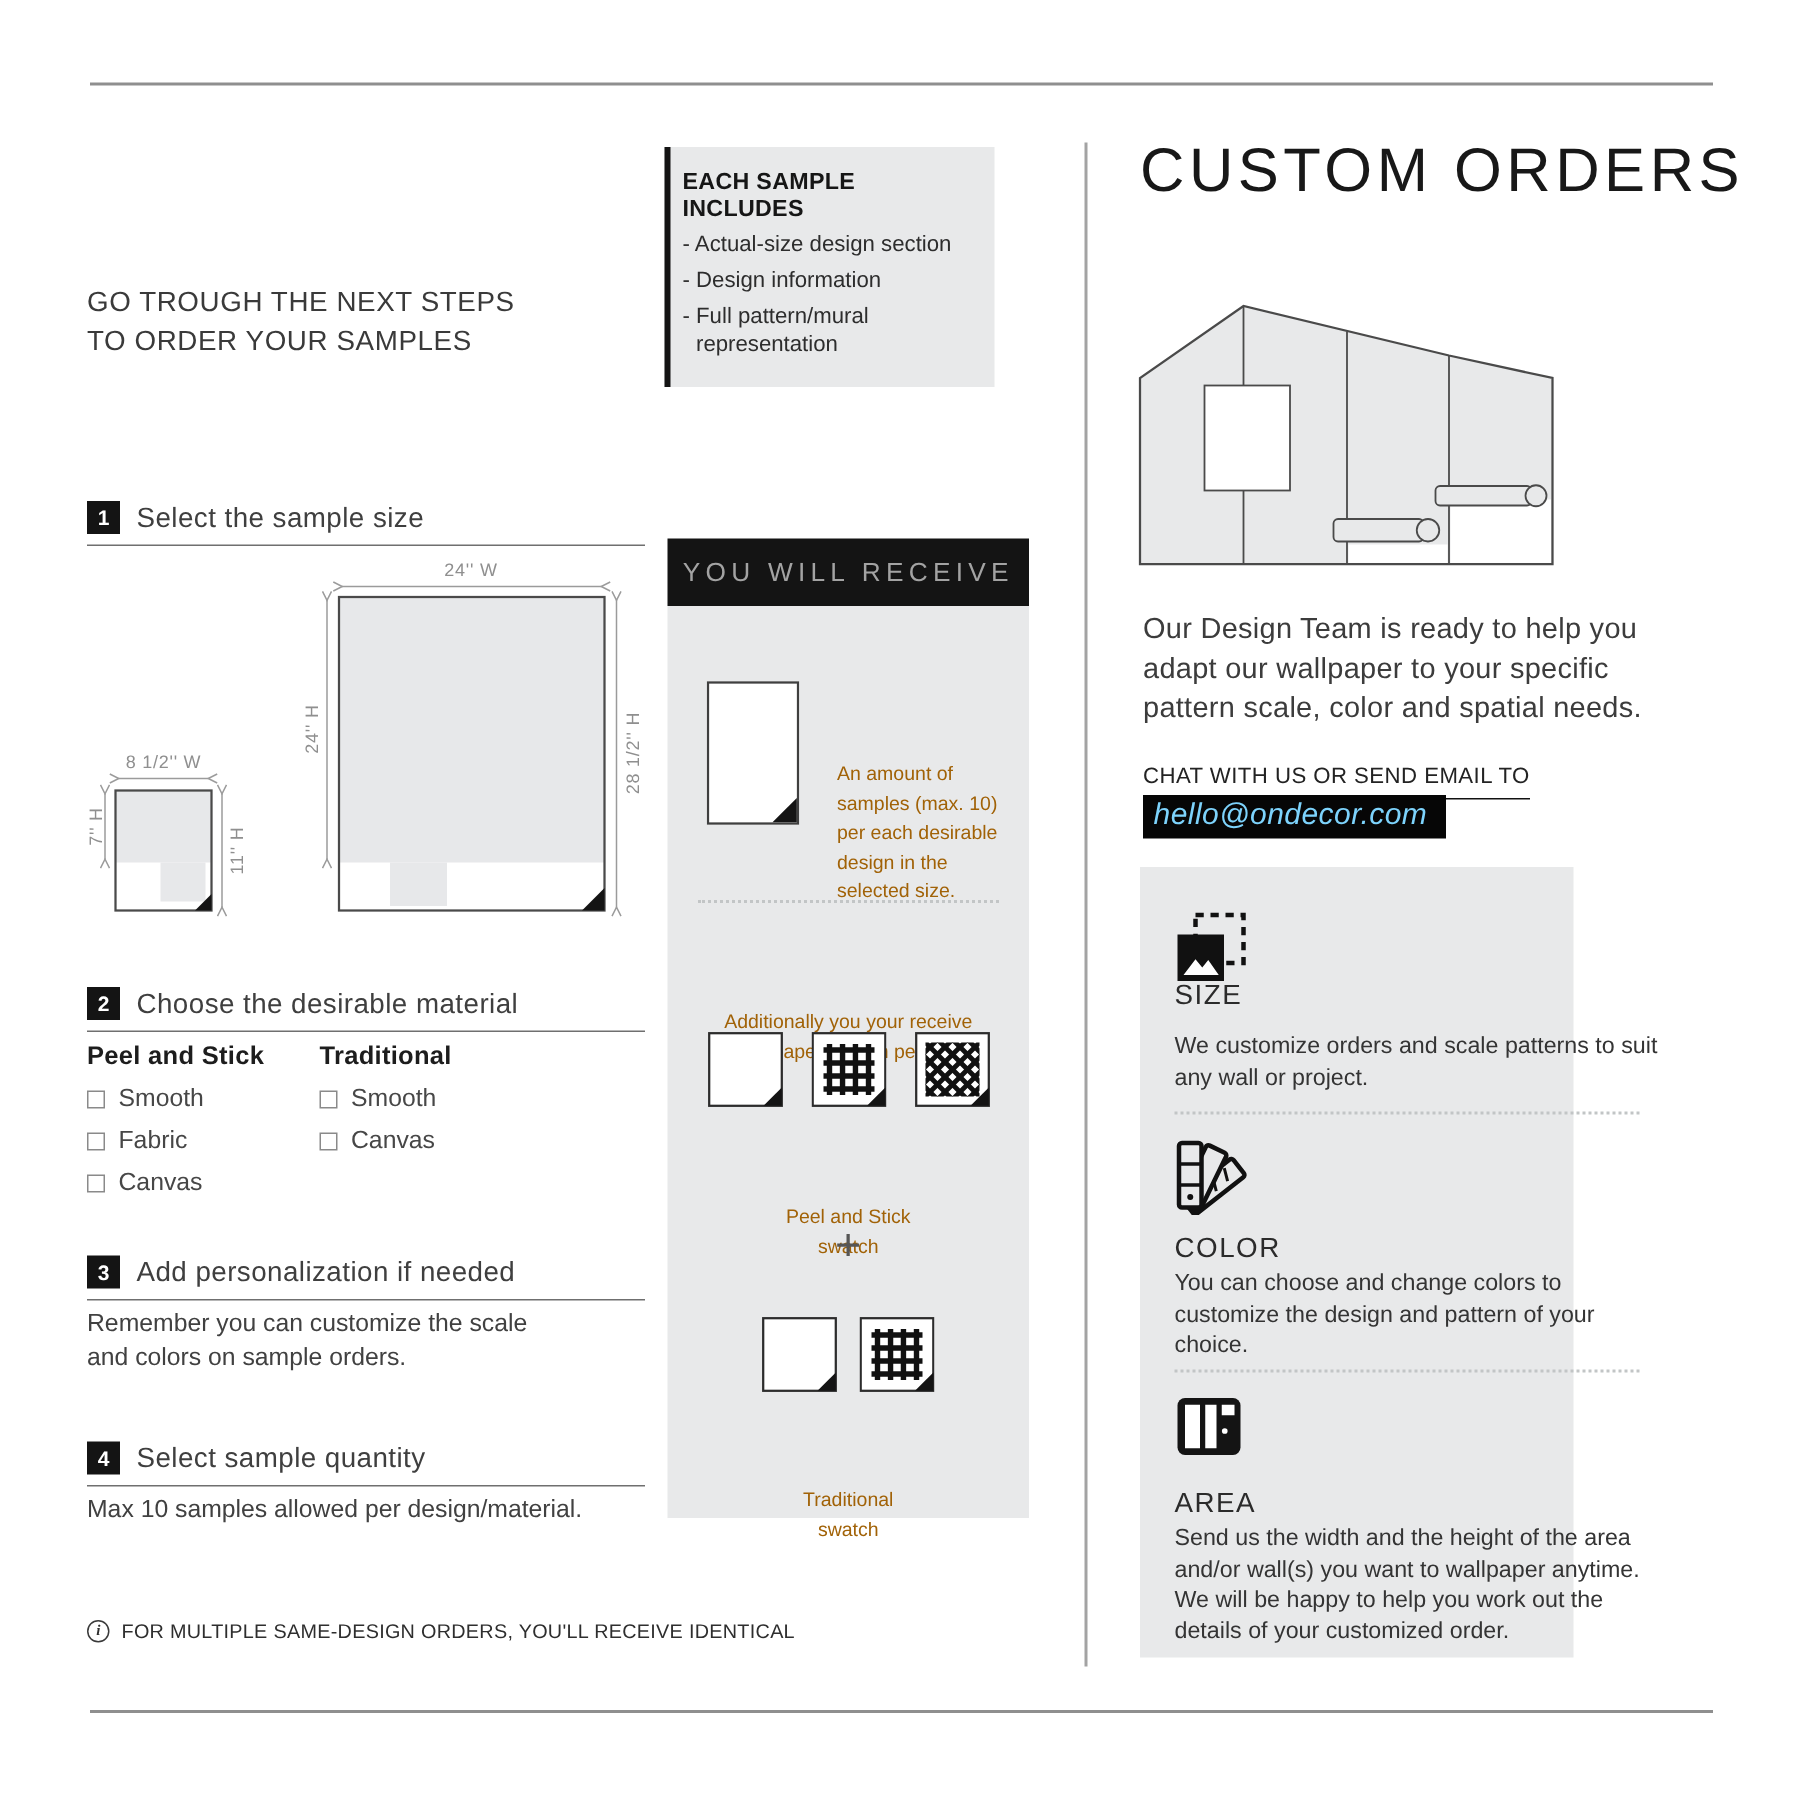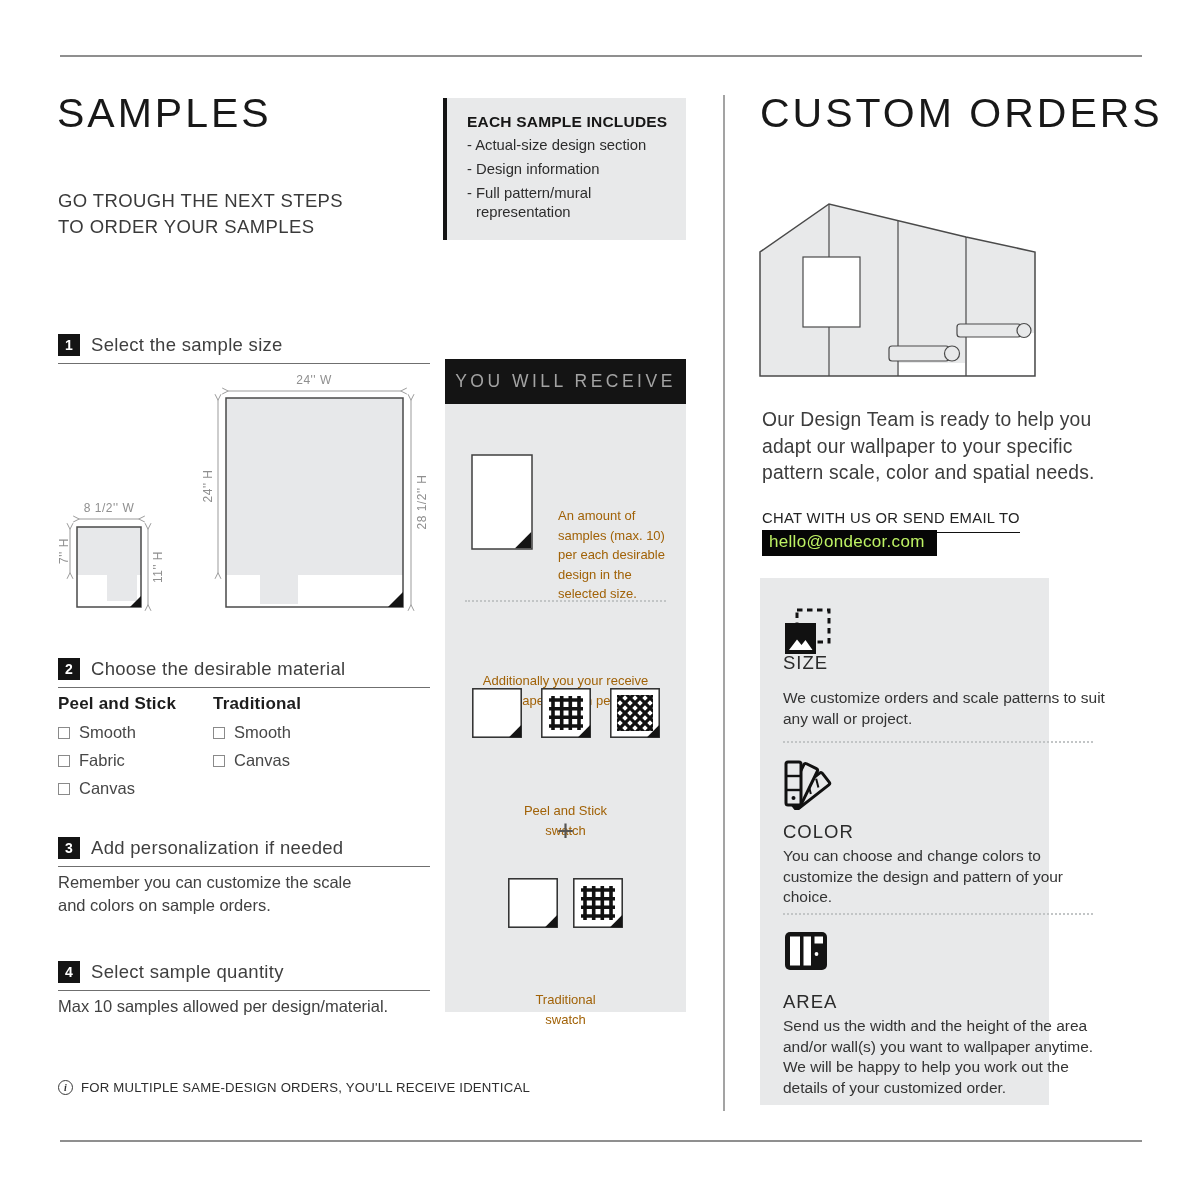--- a/index.html
+++ b/index.html
@@ -19,49 +19,48 @@
   .step-header{display:flex;align-items:center;gap:11px;border-bottom:1.5px solid #6f6f6f;padding-bottom:7px;width:372px;}
   .step-num{width:22px;height:22px;background:var(--ink);color:#fff;font-size:14px;font-weight:700;display:flex;align-items:center;justify-content:center;flex:0 0 auto;}
   .step-title{font-size:18.5px;color:#3f3f3f;letter-spacing:.3px;}
   .mat-title{font-size:17px;font-weight:700;color:#1d1d1d;letter-spacing:.2px;}
   .check-row{display:flex;align-items:center;gap:9px;margin-top:9px;font-size:16.5px;color:#474747;}
   .checkbox{width:12px;height:12px;border:1.5px solid #8a8a8a;background:#fff;flex:0 0 auto;}
   .note{font-size:16.5px;line-height:23px;color:#414141;}
   .footnote{display:flex;gap:8px;}
   .info-circle{width:15px;height:15px;border:1.5px solid #3a3a3a;border-radius:50%;font-size:10px;color:#2f2f2f;display:flex;align-items:center;justify-content:center;flex:0 0 auto;margin-top:1px;font-family:"Liberation Serif","DejaVu Serif",serif;font-style:italic;font-weight:700;}
   .footnote-text{font-size:13.2px;line-height:17.5px;color:#2e2e2e;letter-spacing:.2px;}
-  .includes-box{width:243px;background:var(--panel);border-left:4px solid var(--ink);padding:15px 10px 18px 20px;}
+  .includes-box{width:220px;background:var(--panel);border-left:4px solid var(--ink);padding:15px 10px 18px 8px;}
   .includes-title{font-size:15.5px;font-weight:700;color:#161616;letter-spacing:.2px;}
   .includes-item{font-size:14.8px;line-height:19px;color:#2d2d2d;padding-left:9px;text-indent:-9px;margin-top:5px;}
   .includes-item:first-of-type{margin-top:8px;}
   .receive-bar{width:241px;height:45px;background:var(--ink);display:flex;align-items:center;justify-content:center;color:#a3a3a3;font-size:17.5px;letter-spacing:3.5px;font-weight:400;}
   .receive-panel{width:241px;height:608px;background:var(--panel);}
   .dotted{border-top:2px dotted #c2c5c6;height:0;}
   .center-txt{text-align:center;}
   .small-body{font-size:13px;line-height:19.5px;color:#a16207;margin-top:40px;}
   .swatch-row{left:0;right:0;display:flex;justify-content:center;gap:19px;}
   .swatch{width:50px;height:50px;flex:0 0 auto;}
   .plus-sign{font-size:30px;font-weight:300;color:#565656;line-height:1;}
   .vdivider{width:2px;background:#a3a3a3;}
   .para{font-size:19.3px;line-height:26.5px;color:#3c3c3c;letter-spacing:.2px;}
   .chat-label{display:inline-block;font-size:14.8px;color:#232323;letter-spacing:.3px;border-bottom:1.5px solid #111;padding-bottom:6px;}
-  .email-chip{display:inline-block;background:#060606;color:#bef264;font-size:17px;letter-spacing:.3px;padding:2px 12px 4px 7px;}
+  .email-chip{display:inline-block;background:#060606;color:#7dd3fc;font-size:20px;letter-spacing:.3px;padding:2px 12px 4px 7px;font-style:italic;}
   .right-panel{width:289px;height:527px;background:var(--panel);}
   .feat-heading{font-size:18.5px;color:#2b2b2b;letter-spacing:1px;}
   .feat-text{font-size:15.5px;line-height:20.5px;color:#343434;}
 </style>
 </head>
 <body>
 
 <div class="page">
 
   <div class="abs rule" style="left:60px;top:55px;width:1082px;"></div>
   <div class="abs rule" style="left:60px;top:1140px;width:1082px;"></div>
 
-  <div class="abs big-title" style="left:57px;top:93px;">SAMPLES</div>
 
   <div class="abs intro" style="left:58px;top:188px;">
     <div>GO TROUGH THE NEXT STEPS</div>
     <div>TO ORDER YOUR SAMPLES</div>
   </div>
 
   <div class="abs step-header" style="left:58px;top:334px;">
     <div class="step-num">1</div>
     <div class="step-title">Select the sample size</div>
   </div>

